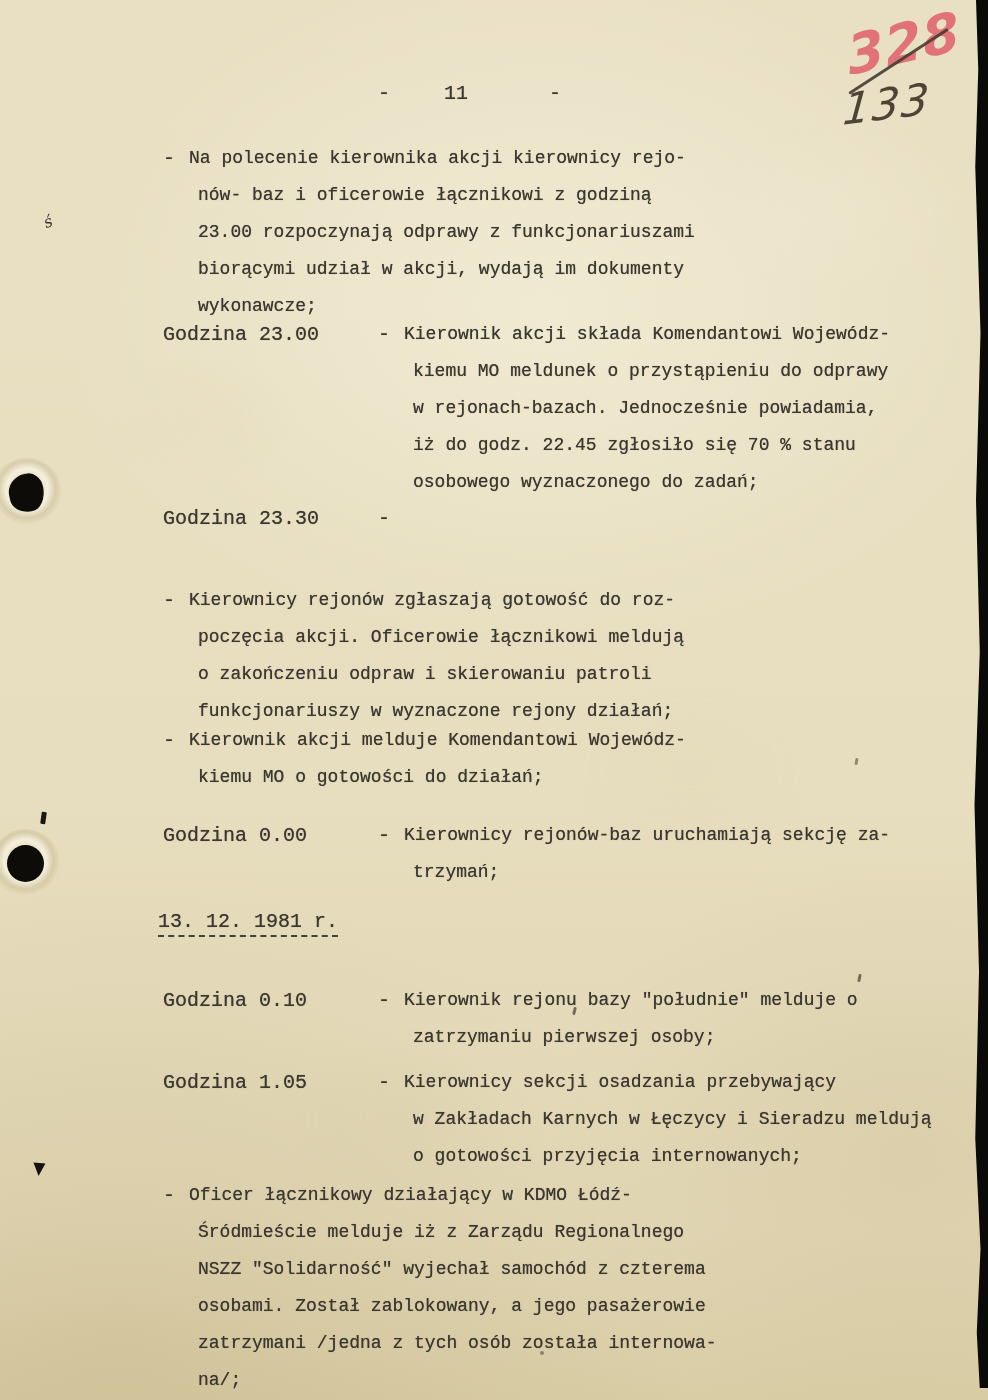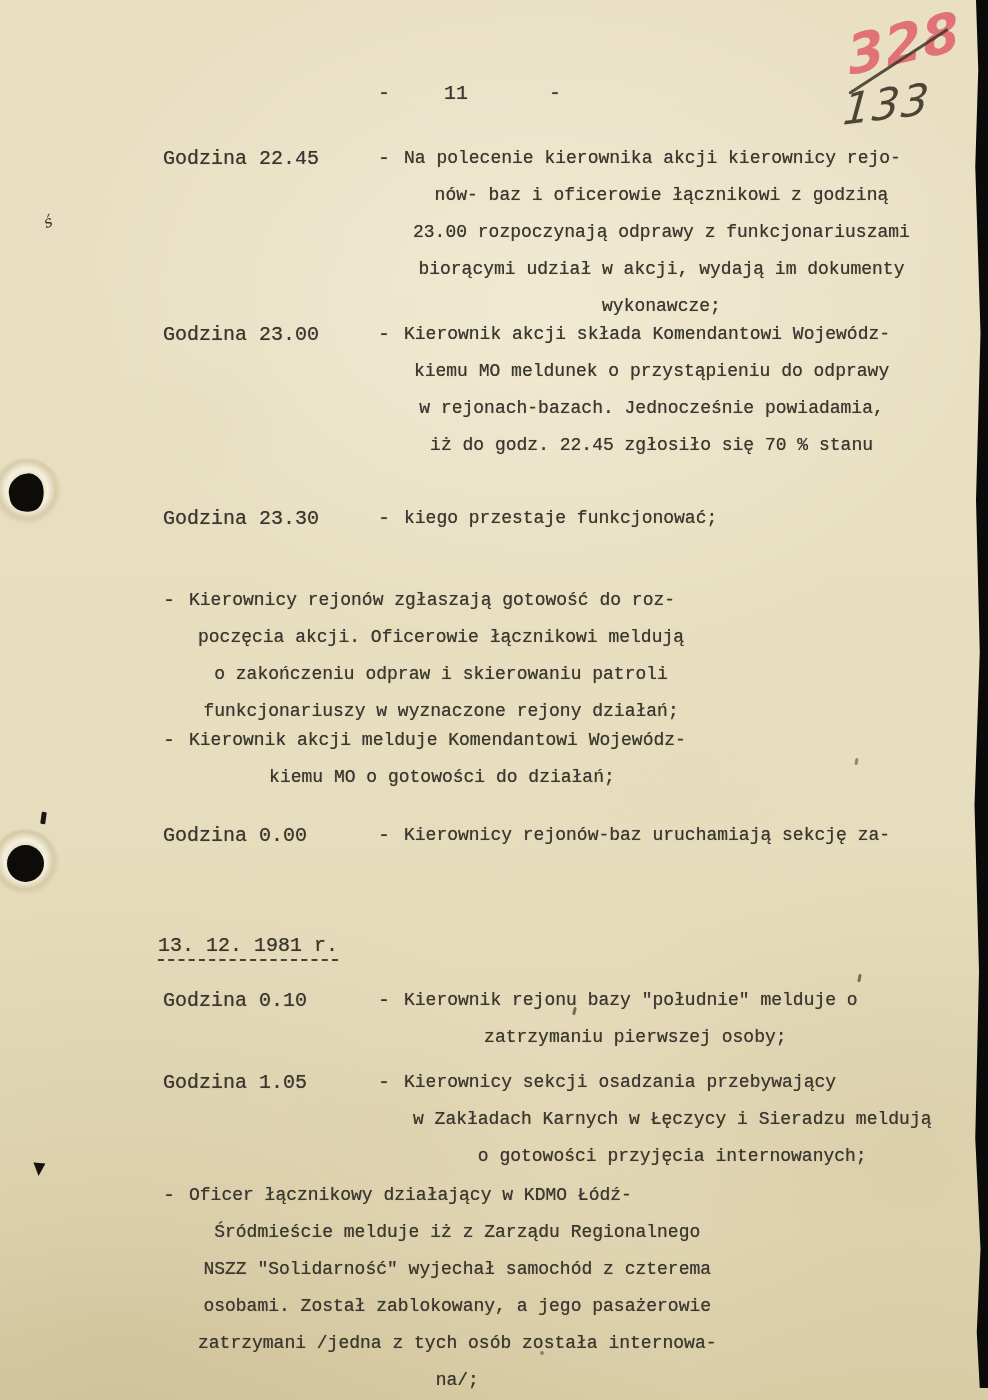--- a/index.html
+++ b/index.html
@@ -22,23 +22,23 @@
       radial-gradient(180px 120px at 70% 55%, rgba(210,196,158,0.12), transparent 70%),
       radial-gradient(160px 110px at 40% 80%, rgba(200,185,145,0.12), transparent 70%),
       radial-gradient(200px 130px at 85% 15%, rgba(246,240,220,0.25), transparent 70%);
   }
   .ink{color:#3a372f;text-shadow:0 0 0.7px rgba(55,52,44,0.75);}
   .entry{position:absolute;left:163px;display:flex;align-items:flex-start;z-index:2;}
   .time{width:215px;flex:none;font-size:20px;line-height:37px;white-space:nowrap;}
   .dash{width:26px;flex:none;font-size:20px;line-height:37px;}
   .body{flex:none;}
   .line{font-size:18px;line-height:37px;white-space:nowrap;}
-  .line + .line{padding-left:9px;text-align:center;}
+  .line + .line{padding-left:9px;}
   .pagenum{position:absolute;top:84px;font-size:20px;line-height:20px;z-index:2;}
-  .date-header{position:absolute;left:158px;top:907px;z-index:2;margin-top:24px;}
+  .date-header{position:absolute;left:158px;top:907px;z-index:2;}
   .date-header span{
     font-size:20px;line-height:30px;white-space:nowrap;
     border-bottom:2px dashed #44413a;padding-bottom:2px;
   }
   .scan-edge{
     position:absolute;left:973px;top:0;width:15px;height:1388px;background:#0a0a08;z-index:5;
     clip-path:polygon(20% 0%,100% 0%,100% 100%,45% 100%,25% 96%,50% 90%,15% 82%,40% 70%,10% 58%,45% 47%,20% 36%,50% 24%,15% 12%,35% 5%);
   }
   .hole-ring{
     position:absolute;width:70px;height:70px;border-radius:50%;z-index:3;
@@ -91,47 +91,46 @@
 
 <span class="pagenum ink" style="left:378px">-</span>
 <span class="pagenum ink" style="left:444px">11</span>
 <span class="pagenum ink" style="left:549px">-</span>
 
 <div class="red-number">328</div>
 <div class="strike-line"></div>
 <div class="pencil-number">133</div>
 
 <div class="entry" style="top:140px">
-  <div class="time ink">Godzina 22.45</div>
   <div class="dash ink">-</div>
   <div class="body">
     <div class="line ink">Na polecenie kierownika akcji kierownicy rejo-</div>
     <div class="line ink">nów- baz i oficerowie łącznikowi z godziną</div>
     <div class="line ink">23.00 rozpoczynają odprawy z funkcjonariuszami</div>
     <div class="line ink">biorącymi udział w akcji, wydają im dokumenty</div>
     <div class="line ink">wykonawcze;</div>
   </div>
 </div>
 
 <div class="entry" style="top:316px">
   <div class="time ink">Godzina 23.00</div>
   <div class="dash ink">-</div>
   <div class="body">
     <div class="line ink">Kierownik akcji składa Komendantowi Wojewódz-</div>
     <div class="line ink">kiemu MO meldunek o przystąpieniu do odprawy</div>
     <div class="line ink">w rejonach-bazach. Jednocześnie powiadamia,</div>
     <div class="line ink">iż do godz. 22.45 zgłosiło się 70 % stanu</div>
+    <div class="line ink">osobowego wyznaczonego do zadań;</div>
   </div>
 </div>
 
 <div class="entry" style="top:500px">
   <div class="time ink">Godzina 23.30</div>
   <div class="dash ink">-</div>
   <div class="body">
-    <div class="line ink">kiego przestaje funkcjonować;</div>
   </div>
 </div>
 
 <div class="entry" style="top:582px">
   <div class="dash ink">-</div>
   <div class="body">
     <div class="line ink">Kierownicy rejonów zgłaszają gotowość do roz-</div>
     <div class="line ink">poczęcia akcji. Oficerowie łącznikowi meldują</div>
     <div class="line ink">o zakończeniu odpraw i skierowaniu patroli</div>
     <div class="line ink">funkcjonariuszy w wyznaczone rejony działań;</div>
@@ -144,20 +143,21 @@
     <div class="line ink">Kierownik akcji melduje Komendantowi Wojewódz-</div>
     <div class="line ink">kiemu MO o gotowości do działań;</div>
   </div>
 </div>
 
 <div class="entry" style="top:817px">
   <div class="time ink">Godzina 0.00</div>
   <div class="dash ink">-</div>
   <div class="body">
     <div class="line ink">Kierownicy rejonów-baz uruchamiają sekcję za-</div>
+    <div class="line ink">trzymań;</div>
   </div>
 </div>
 
 <div class="date-header">
   <span class="ink">13. 12. 1981 r.</span>
 </div>
 
 <div class="entry" style="top:982px">
   <div class="time ink">Godzina 0.10</div>
   <div class="dash ink">-</div>

